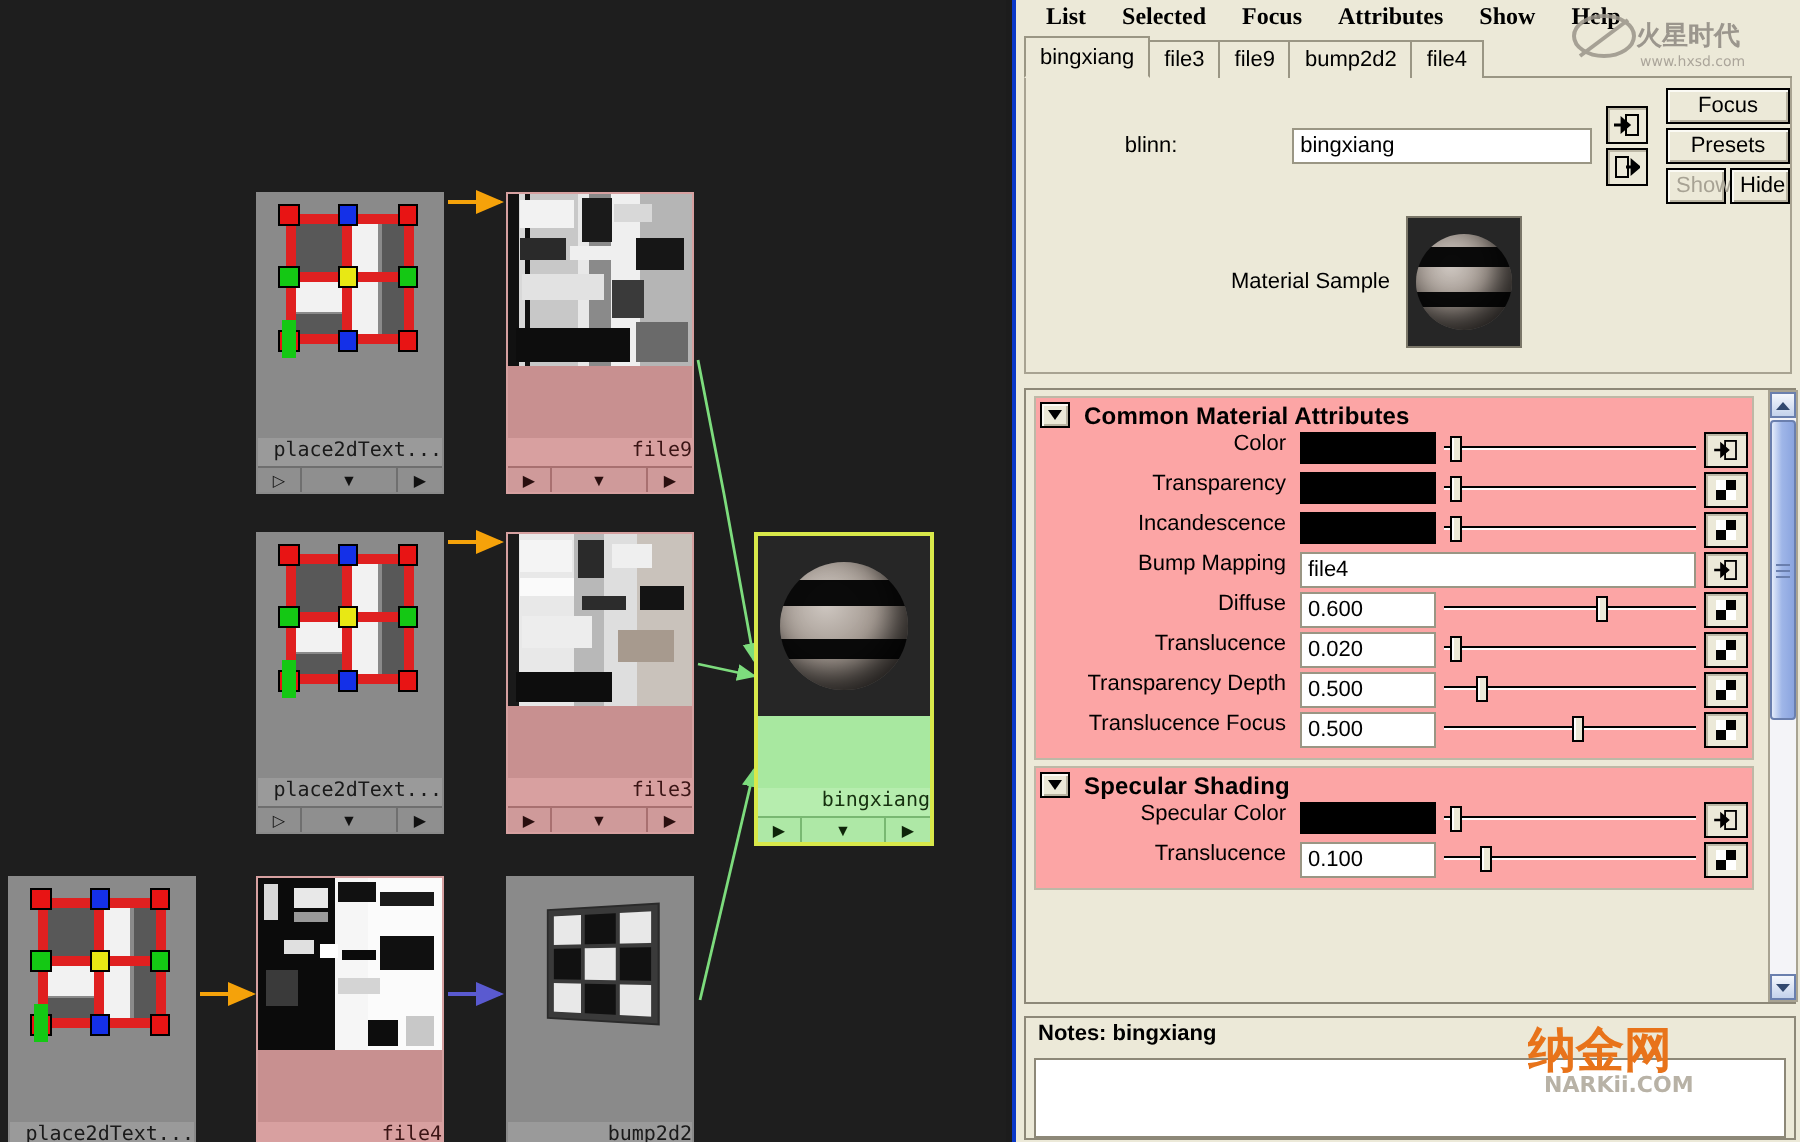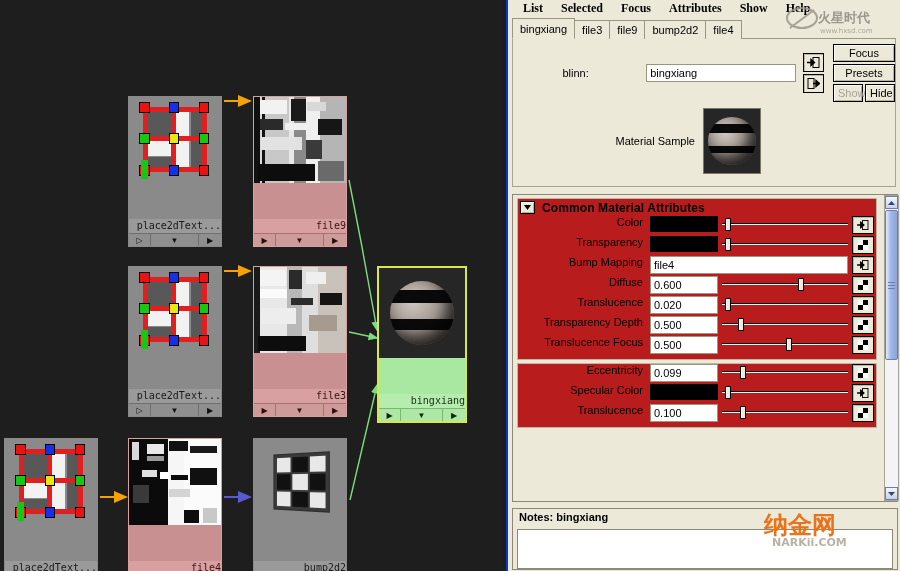--- a/index.html
+++ b/index.html
@@ -144,21 +144,21 @@
   #msample { width: 58px; height: 66px; background: #1c1c1c; border: 1px solid #7a7668; }
   #msample .sphere { width: 48px; height: 48px; }
 
   
   #attrscroll {
     position: absolute; left: 4px; top: 194px; width: 386px; height: 308px;
     border: 1px solid #8d8878; background: #ece9d8; overflow: hidden;
   }
   #attrinner { position: absolute; left: 0; top: 0; width: 368px; height: 100%; }
   .section {
-    margin: 3px 4px 0 4px; border: 1px solid #bdb8a6; background: #b91c1c; padding-bottom: 3px;
+    margin: 3px 4px 0 4px; border: 1px solid #bdb8a6; background: #fca5a5; padding-bottom: 3px;
   }
   .sec-head { display: flex; align-items: center; height: 17px; padding-left: 2px; }
   .sec-arrow {
     width: 15px; height: 13px; border: 1px solid #000; background: #ece9d8;
     display: flex; align-items: center; justify-content: center; margin-right: 7px;
     box-shadow: inset 1px 1px 0 #fbfaf4, inset -1px -1px 0 #b9b4a2;
   }
   .sec-title { font-size: 12px; font-weight: bold; letter-spacing: .1px; }
 
   .arow { display: flex; align-items: flex-start; height: 20px; padding-right: 2px; }
@@ -582,120 +582,128 @@
               <svg width="11" height="11" viewBox="0 0 11 11">
                   <rect x="0" y="0" width="5" height="5" fill="#fff"></rect>
                   <rect x="5" y="0" width="5" height="5" fill="#000"></rect>
                   <rect x="0" y="5" width="5" height="5" fill="#000"></rect>
                   <rect x="5" y="5" width="5" height="5" fill="#fff"></rect>
                 </svg>
             </div>
           </div>
 
 
-
-          <div class="arow">
-            <div class="lbl">Bump Mapping</div>
-            <input class="txtfield wide" type="text" value="file4" style="">
-            <div style="flex:1"></div>
-            <div class="iconbtn mapbtn">
-              <svg width="12" height="10" viewBox="0 0 13 11">
-                  <rect x="6" y="0.5" width="6" height="10" fill="none" stroke="#000"></rect>
-                  <path d="M0 5.5 L7 5.5 M4 2.5 L7.5 5.5 L4 8.5 z" stroke="#000" fill="#000" stroke-width="1.4"></path>
-                </svg>
-            </div>
-          </div>
-
-          <div class="arow">
-            <div class="lbl">Diffuse</div>
-            <input class="txtfield numfield" type="text" value="0.600" style="">
-            <div class="slidertrack">
-                <div class="gr"></div>
-                <div class="handle" style="left:60%"></div>
+          <div class="arow">
+            <div class="lbl">Incandescence</div>
+            <div class="swatch"></div>
+            <div class="slidertrack">
+                <div class="gr"></div>
+                <div class="handle" style="left:2%"></div>
               </div>
             <div class="iconbtn mapbtn">
               <svg width="11" height="11" viewBox="0 0 11 11">
                   <rect x="0" y="0" width="5" height="5" fill="#fff"></rect>
                   <rect x="5" y="0" width="5" height="5" fill="#000"></rect>
                   <rect x="0" y="5" width="5" height="5" fill="#000"></rect>
                   <rect x="5" y="5" width="5" height="5" fill="#fff"></rect>
                 </svg>
             </div>
           </div>
 
           <div class="arow">
-            <div class="lbl">Translucence</div>
-            <input class="txtfield numfield" type="text" value="0.020" style="">
-            <div class="slidertrack">
-                <div class="gr"></div>
-                <div class="handle" style="left:2%"></div>
+            <div class="lbl">Bump Mapping</div>
+            <input class="txtfield wide" type="text" value="file4" style="">
+            <div style="flex:1"></div>
+            <div class="iconbtn mapbtn">
+              <svg width="12" height="10" viewBox="0 0 13 11">
+                  <rect x="6" y="0.5" width="6" height="10" fill="none" stroke="#000"></rect>
+                  <path d="M0 5.5 L7 5.5 M4 2.5 L7.5 5.5 L4 8.5 z" stroke="#000" fill="#000" stroke-width="1.4"></path>
+                </svg>
+            </div>
+          </div>
+
+          <div class="arow">
+            <div class="lbl">Diffuse</div>
+            <input class="txtfield numfield" type="text" value="0.600" style="">
+            <div class="slidertrack">
+                <div class="gr"></div>
+                <div class="handle" style="left:60%"></div>
               </div>
             <div class="iconbtn mapbtn">
               <svg width="11" height="11" viewBox="0 0 11 11">
                   <rect x="0" y="0" width="5" height="5" fill="#fff"></rect>
                   <rect x="5" y="0" width="5" height="5" fill="#000"></rect>
                   <rect x="0" y="5" width="5" height="5" fill="#000"></rect>
                   <rect x="5" y="5" width="5" height="5" fill="#fff"></rect>
                 </svg>
             </div>
           </div>
 
           <div class="arow">
-            <div class="lbl">Transparency Depth</div>
-            <input class="txtfield numfield" type="text" value="0.500" style="">
-            <div class="slidertrack">
-                <div class="gr"></div>
-                <div class="handle" style="left:13%"></div>
+            <div class="lbl">Translucence</div>
+            <input class="txtfield numfield" type="text" value="0.020" style="">
+            <div class="slidertrack">
+                <div class="gr"></div>
+                <div class="handle" style="left:2%"></div>
               </div>
             <div class="iconbtn mapbtn">
               <svg width="11" height="11" viewBox="0 0 11 11">
                   <rect x="0" y="0" width="5" height="5" fill="#fff"></rect>
                   <rect x="5" y="0" width="5" height="5" fill="#000"></rect>
                   <rect x="0" y="5" width="5" height="5" fill="#000"></rect>
                   <rect x="5" y="5" width="5" height="5" fill="#fff"></rect>
                 </svg>
             </div>
           </div>
 
           <div class="arow">
-            <div class="lbl">Translucence Focus</div>
+            <div class="lbl">Transparency Depth</div>
             <input class="txtfield numfield" type="text" value="0.500" style="">
             <div class="slidertrack">
                 <div class="gr"></div>
-                <div class="handle" style="left:51%"></div>
+                <div class="handle" style="left:13%"></div>
               </div>
             <div class="iconbtn mapbtn">
               <svg width="11" height="11" viewBox="0 0 11 11">
                   <rect x="0" y="0" width="5" height="5" fill="#fff"></rect>
                   <rect x="5" y="0" width="5" height="5" fill="#000"></rect>
                   <rect x="0" y="5" width="5" height="5" fill="#000"></rect>
                   <rect x="5" y="5" width="5" height="5" fill="#fff"></rect>
                 </svg>
             </div>
           </div>
-        </div>
-
-        <div class="section">
-
-          <div class="arow">
-            <div class="lbl">Eccentricity</div>
-            <input class="txtfield numfield" type="text" value="0.099" style="">
-            <div class="slidertrack">
-                <div class="gr"></div>
-                <div class="handle" style="left:14%"></div>
+
+          <div class="arow">
+            <div class="lbl">Translucence Focus</div>
+            <input class="txtfield numfield" type="text" value="0.500" style="">
+            <div class="slidertrack">
+                <div class="gr"></div>
+                <div class="handle" style="left:51%"></div>
               </div>
             <div class="iconbtn mapbtn">
               <svg width="11" height="11" viewBox="0 0 11 11">
                   <rect x="0" y="0" width="5" height="5" fill="#fff"></rect>
                   <rect x="5" y="0" width="5" height="5" fill="#000"></rect>
                   <rect x="0" y="5" width="5" height="5" fill="#000"></rect>
                   <rect x="5" y="5" width="5" height="5" fill="#fff"></rect>
                 </svg>
             </div>
           </div>
+        </div>
+
+        <div class="section">
+          <div class="sec-head">
+            <div class="sec-arrow">
+              <svg width="7" height="5" viewBox="0 0 7 5">
+                  <path d="M0 0 L7 0 L3.5 5 z" fill="#000"></path>
+                </svg>
+            </div>
+            <div class="sec-title">Specular Shading</div>
+          </div>
+
 
 
           <div class="arow">
             <div class="lbl">Specular Color</div>
             <div class="swatch"></div>
             <div class="slidertrack">
                 <div class="gr"></div>
                 <div class="handle" style="left:2%"></div>
               </div>
             <div class="iconbtn mapbtn">

